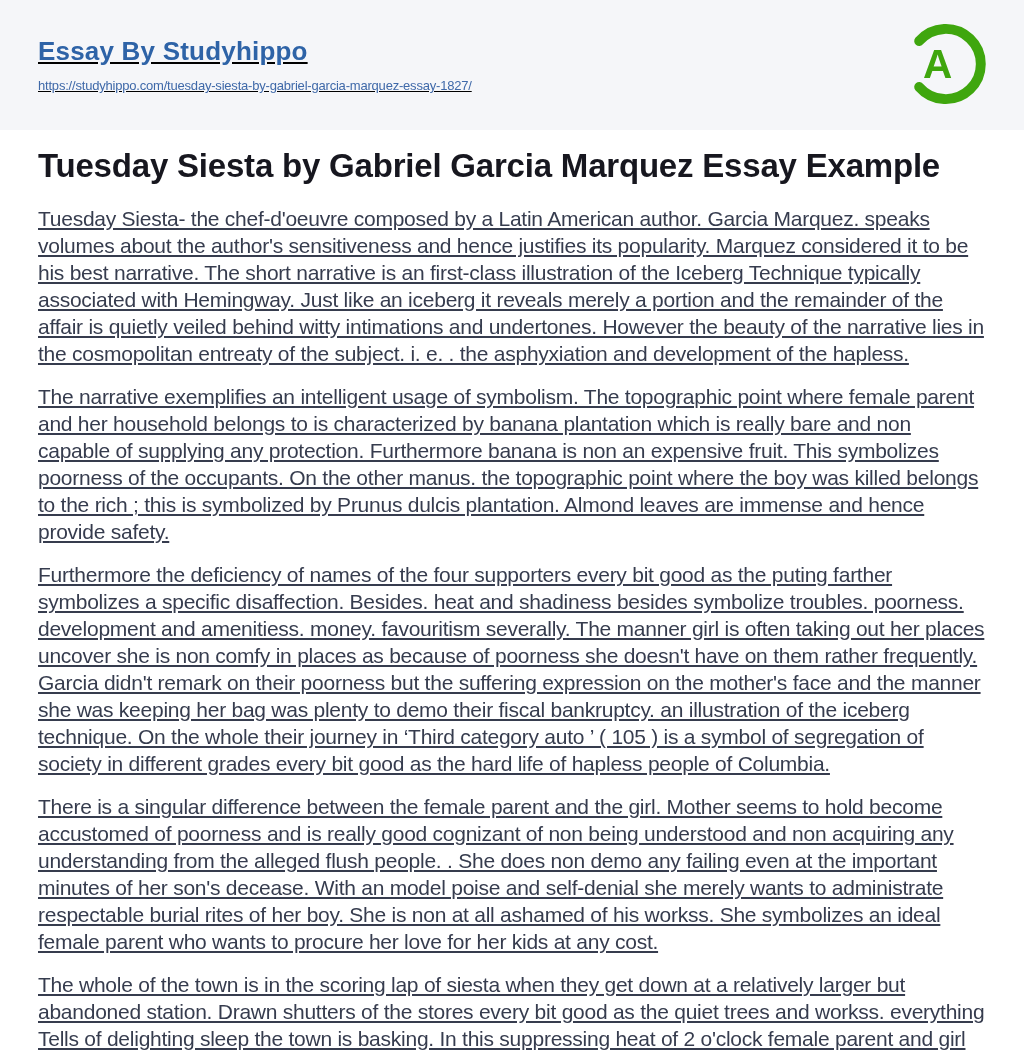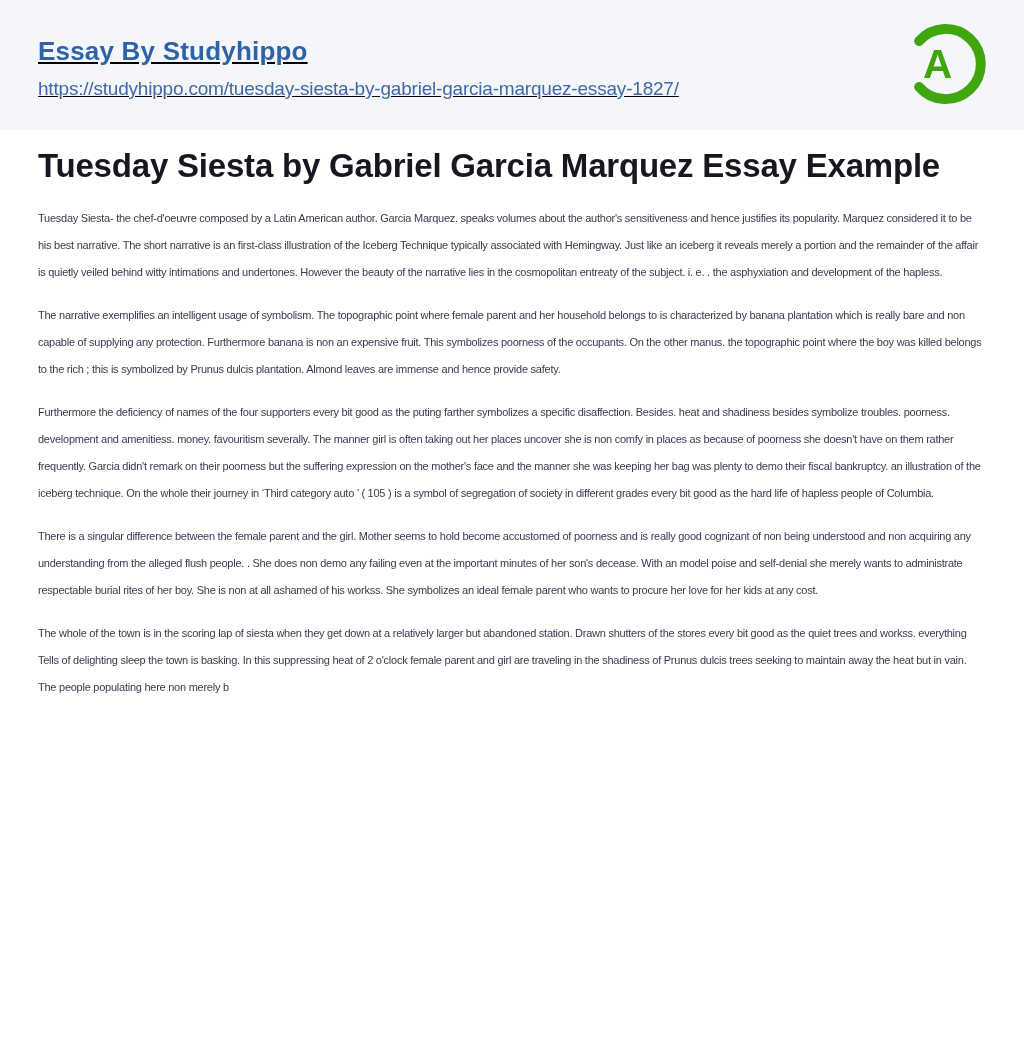--- a/index.html
+++ b/index.html
@@ -20,21 +20,21 @@
     text-decoration: underline;
   }
   .brand-title {
     font-size: 26px;
     font-weight: 700;
     letter-spacing: 0.2px;
     color: var(--brand-blue, #2e63a7);
   }
   .page-url {
     margin-top: 11px;
-    font-size: 19px;
+    font-size: 13px;
     font-weight: 400;
     letter-spacing: -0.2px;
     color: var(--url-blue, #3f69a9);
   }
   .logo-box {
     position: absolute;
     top: 19px;
     right: 36px;
     width: 90px;
     height: 90px;
@@ -48,25 +48,26 @@
     max-width: 950px;
     font-size: 33px;
     line-height: 37px;
     font-weight: 700;
     letter-spacing: -0.2px;
     color: var(--title-dark, #17171f);
     margin-bottom: 21px;
   }
   .essay-body p {
     max-width: 948px;
-    font-size: 11px;
+    font-size: 21px;
     line-height: 27px;
     letter-spacing: -0.25px;
     color: var(--body-text, #363c4e);
     margin-bottom: 16px;
+    text-decoration: underline;
   }
 </style>
 </head>
 <body>
 
 <header class="top-header">
   <div class="brand-title">Essay By Studyhippo</div>
   <div class="page-url">https://studyhippo.com/tuesday-siesta-by-gabriel-garcia-marquez-essay-1827/</div>
   <div class="logo-box">
     <svg width="90" height="90" viewBox="0 0 100 100">

